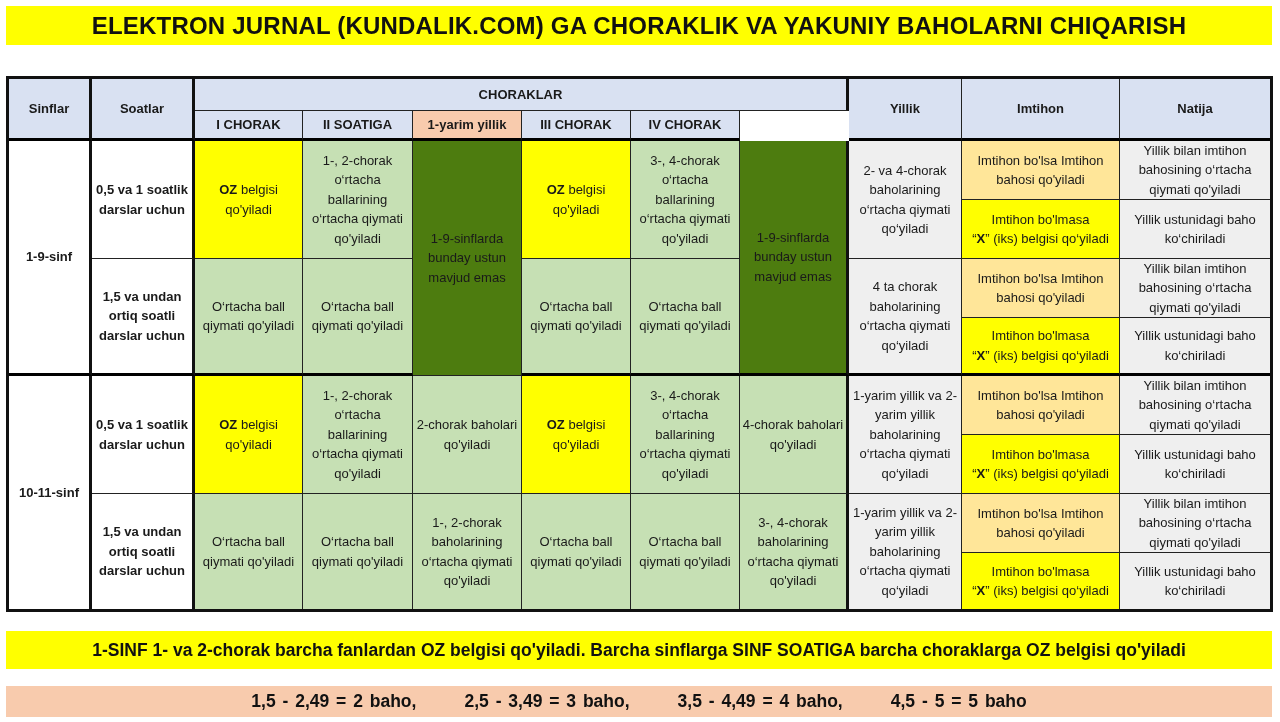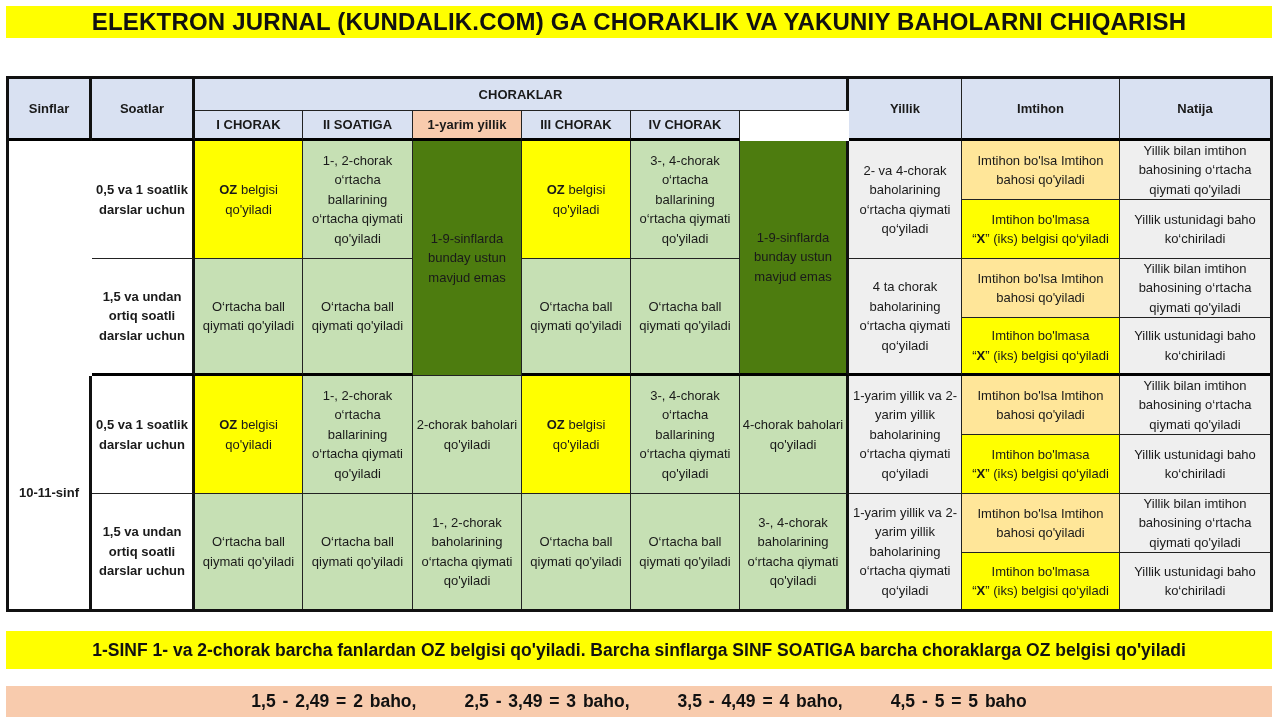--- a/index.html
+++ b/index.html
@@ -1,20 +1,20 @@
 <!DOCTYPE html>
 <html><head>
 <meta charset="utf-8">
 <style>
   html, body { margin: 0; padding: 0; background: #ffffff; }
   body { width: 1280px; height: 722px; position: relative; overflow: hidden;
          font-family: "Liberation Sans", "DejaVu Sans", sans-serif; color: #1a1a1a; }
   .banner { position: absolute; display: flex; align-items: center; justify-content: center;
             font-weight: bold; text-align: center; }
-  .title { left: 6px; top: 6px; width: 1266px; height: 32px; background: #ffff00;
+  .title { left: 6px; top: 6px; width: 1266px; height: 39px; background: #ffff00;
            font-size: 24px; letter-spacing: 0.2px; color: #111; }
   .note { left: 6px; top: 631px; width: 1266px; height: 38px; background: #ffff00;
           font-size: 17.5px; color: #111; }
   .scale { left: 6px; top: 686px; width: 1266px; height: 31px; background: #f8cbad;
            font-size: 17.5px; color: #111; word-spacing: 2px; }
   .scale span { margin: 14px 24px; }
 
   .tbl { position: absolute; left: 6px; top: 76px; width: 1267px; height: 536px;
          border: 3px solid #111; box-sizing: border-box; background: #fff; }
   .c { position: absolute; box-sizing: border-box; display: flex; align-items: center;
@@ -46,20 +46,21 @@
   <div class="c hdr thickB" style="left:186px;top:32px;width:108px;height:30px;">I CHORAK</div>
   <div class="c hdr thickB" style="left:294px;top:32px;width:110px;height:30px;">II SOATIGA</div>
   <div class="c hdr orange thickB" style="left:404px;top:32px;width:109px;height:30px;">1-yarim yillik</div>
   <div class="c hdr thickB" style="left:513px;top:32px;width:109px;height:30px;">III CHORAK</div>
   <div class="c hdr thickB" style="left:622px;top:32px;width:109px;height:30px;">IV CHORAK</div>
   <div class="c hdr orange thickR thickB" style="left:731px;top:32px;width:109px;height:30px;margin-top:36px;">2-yarim yillik</div>
   <div class="c hdr thickB" style="left:840px;top:0;width:113px;height:62px;">Yillik</div>
   <div class="c hdr thickB" style="left:1111px;top:0;width:150px;height:62px;border-right:none;">Natija</div>
   <div class="c hdr thickB" style="left:953px;top:0;width:158px;height:62px;">Imtihon</div>
 
+  <div class="c w bold thickR thickB" style="left:0;top:62px;width:83px;height:235px;">1-9-sinf</div>
 
   <div class="c w bold thickR" style="left:83px;top:62px;width:103px;height:118px;">0,5 va 1 soatlik darslar uchun</div>
   <div class="c y" style="left:186px;top:62px;width:108px;height:118px;">
       <div><b>OZ</b><span> belgisi qo'yiladi</span></div>
     </div>
   <div class="c g" style="left:294px;top:62px;width:110px;height:118px;">1-, 2-chorak o‘rtacha ballarining o‘rtacha qiymati qo'yiladi</div>
   <div class="c o" style="left:404px;top:62px;width:109px;height:235px;">1-9-sinflarda bunday ustun mavjud emas</div>
   <div class="c y" style="left:513px;top:62px;width:109px;height:118px;">
       <div><b>OZ</b><span> belgisi qo'yiladi</span></div>
     </div>

